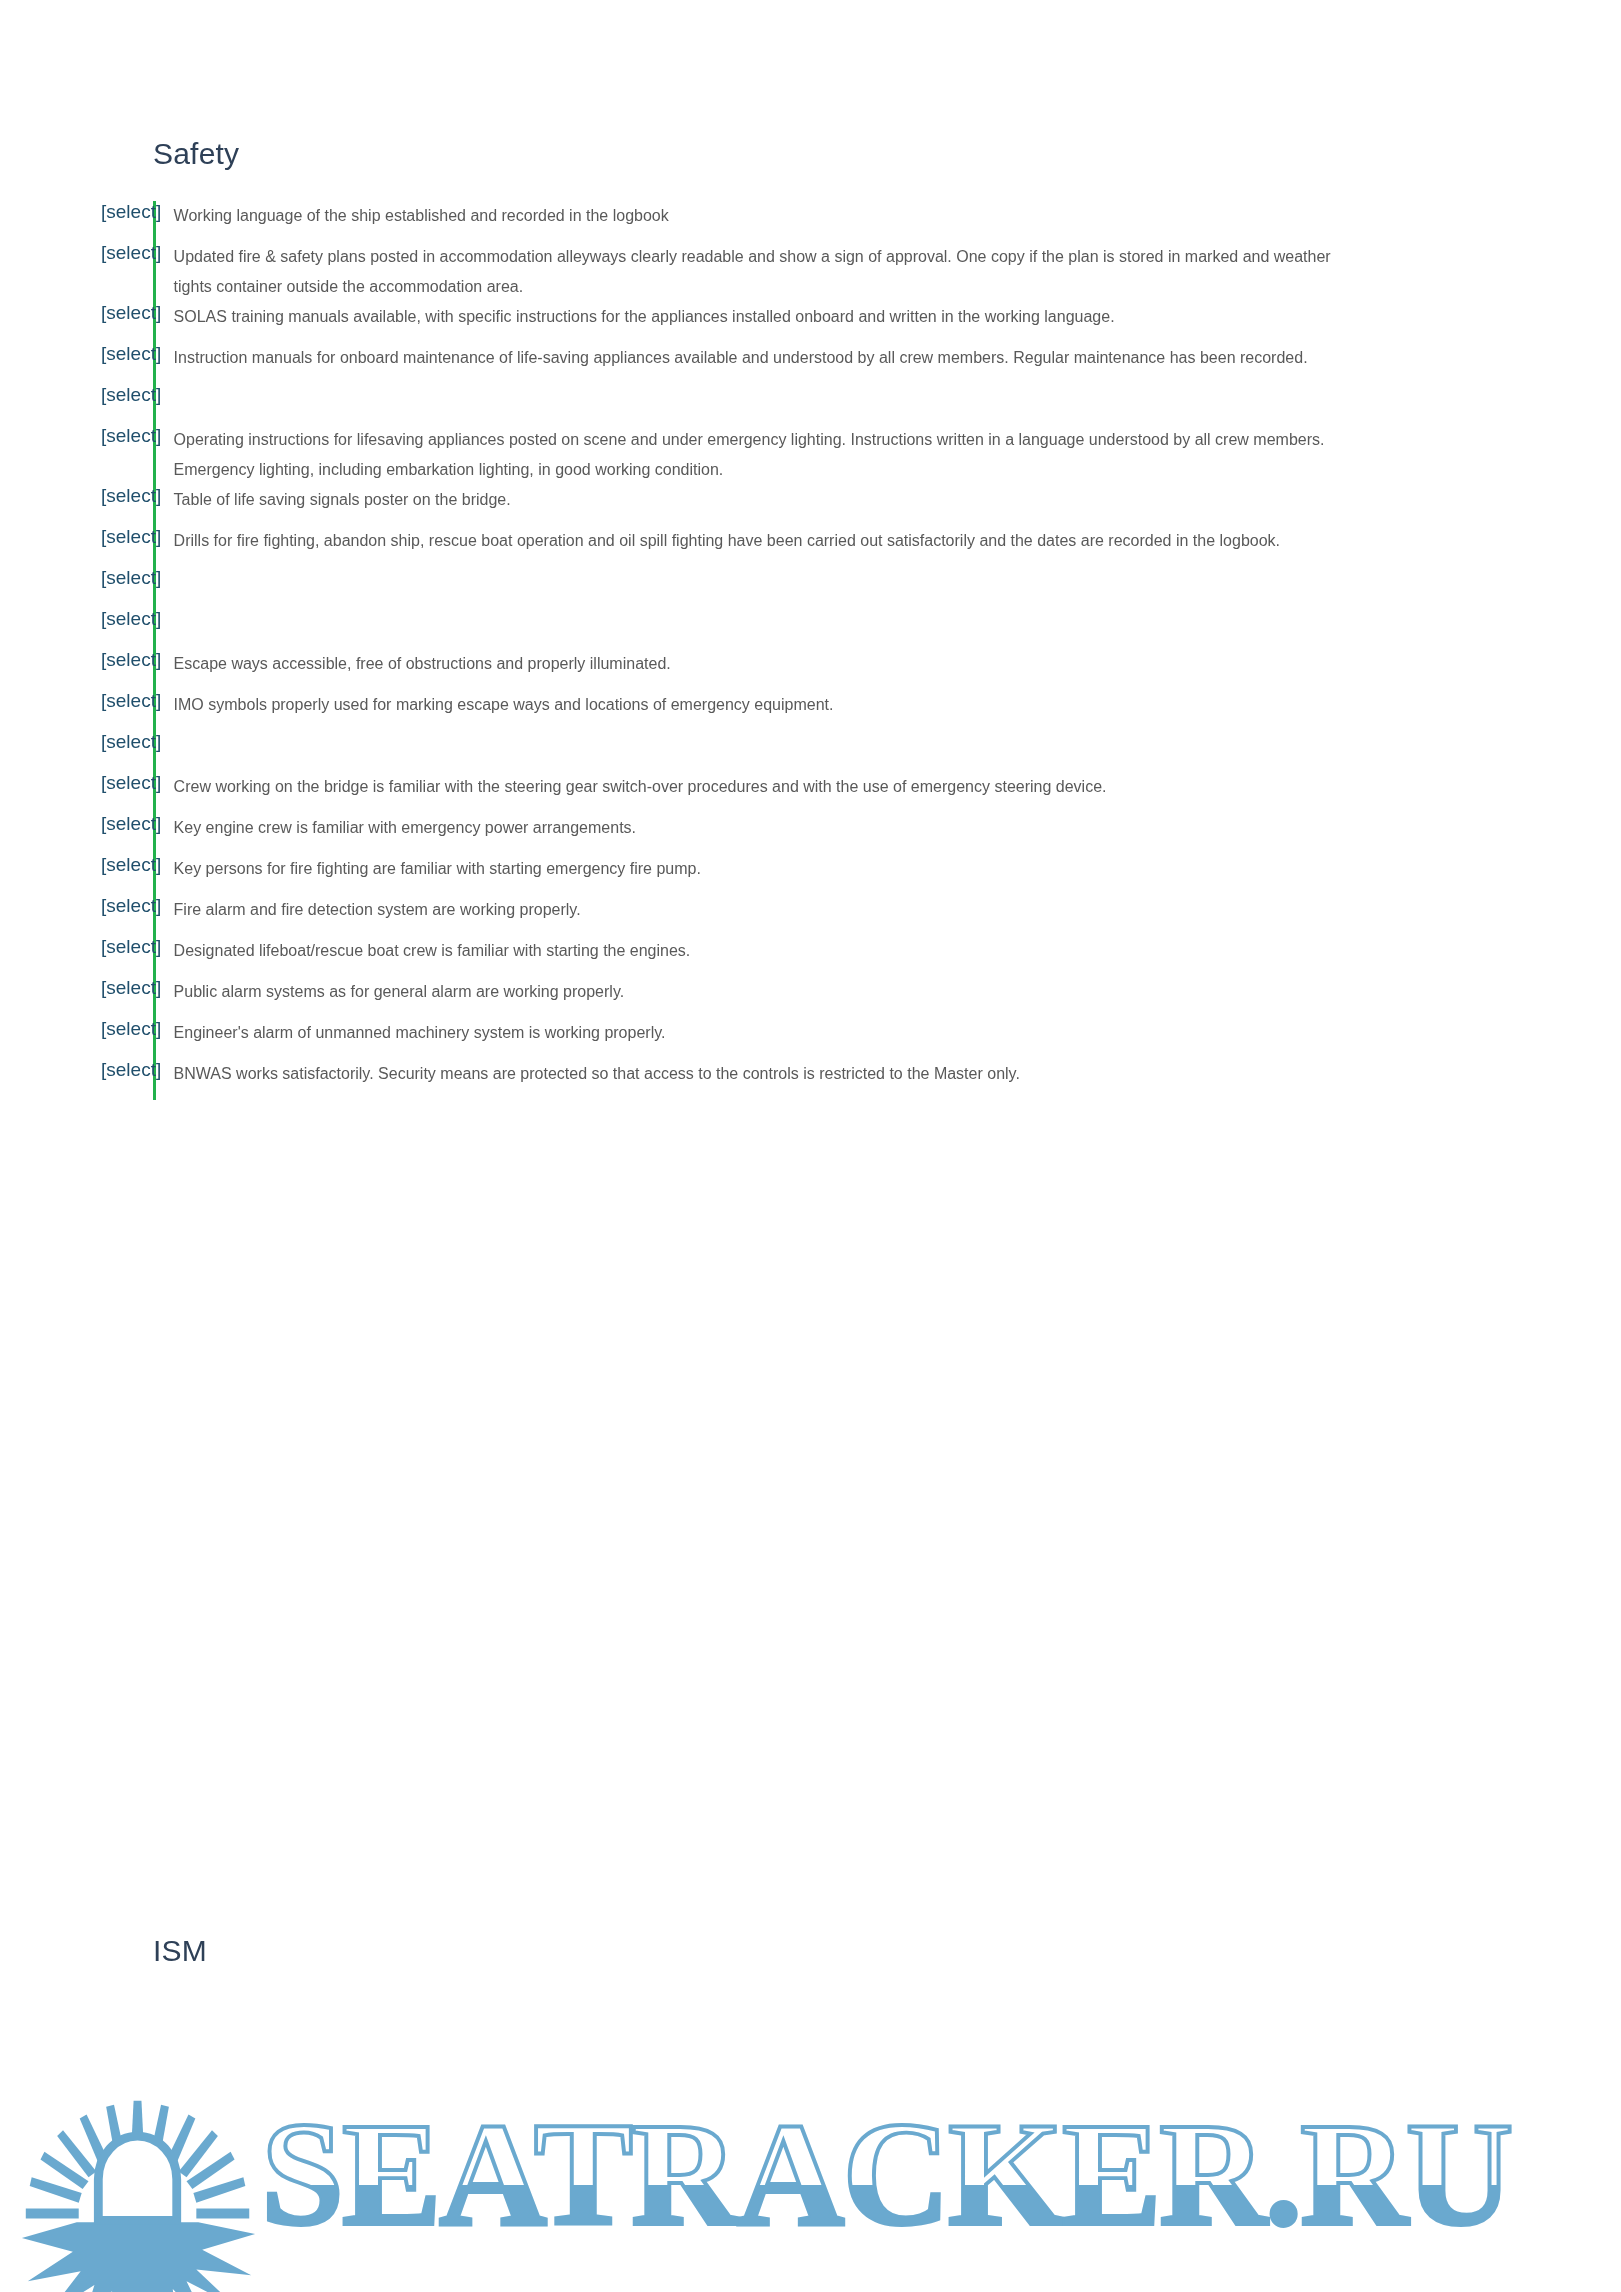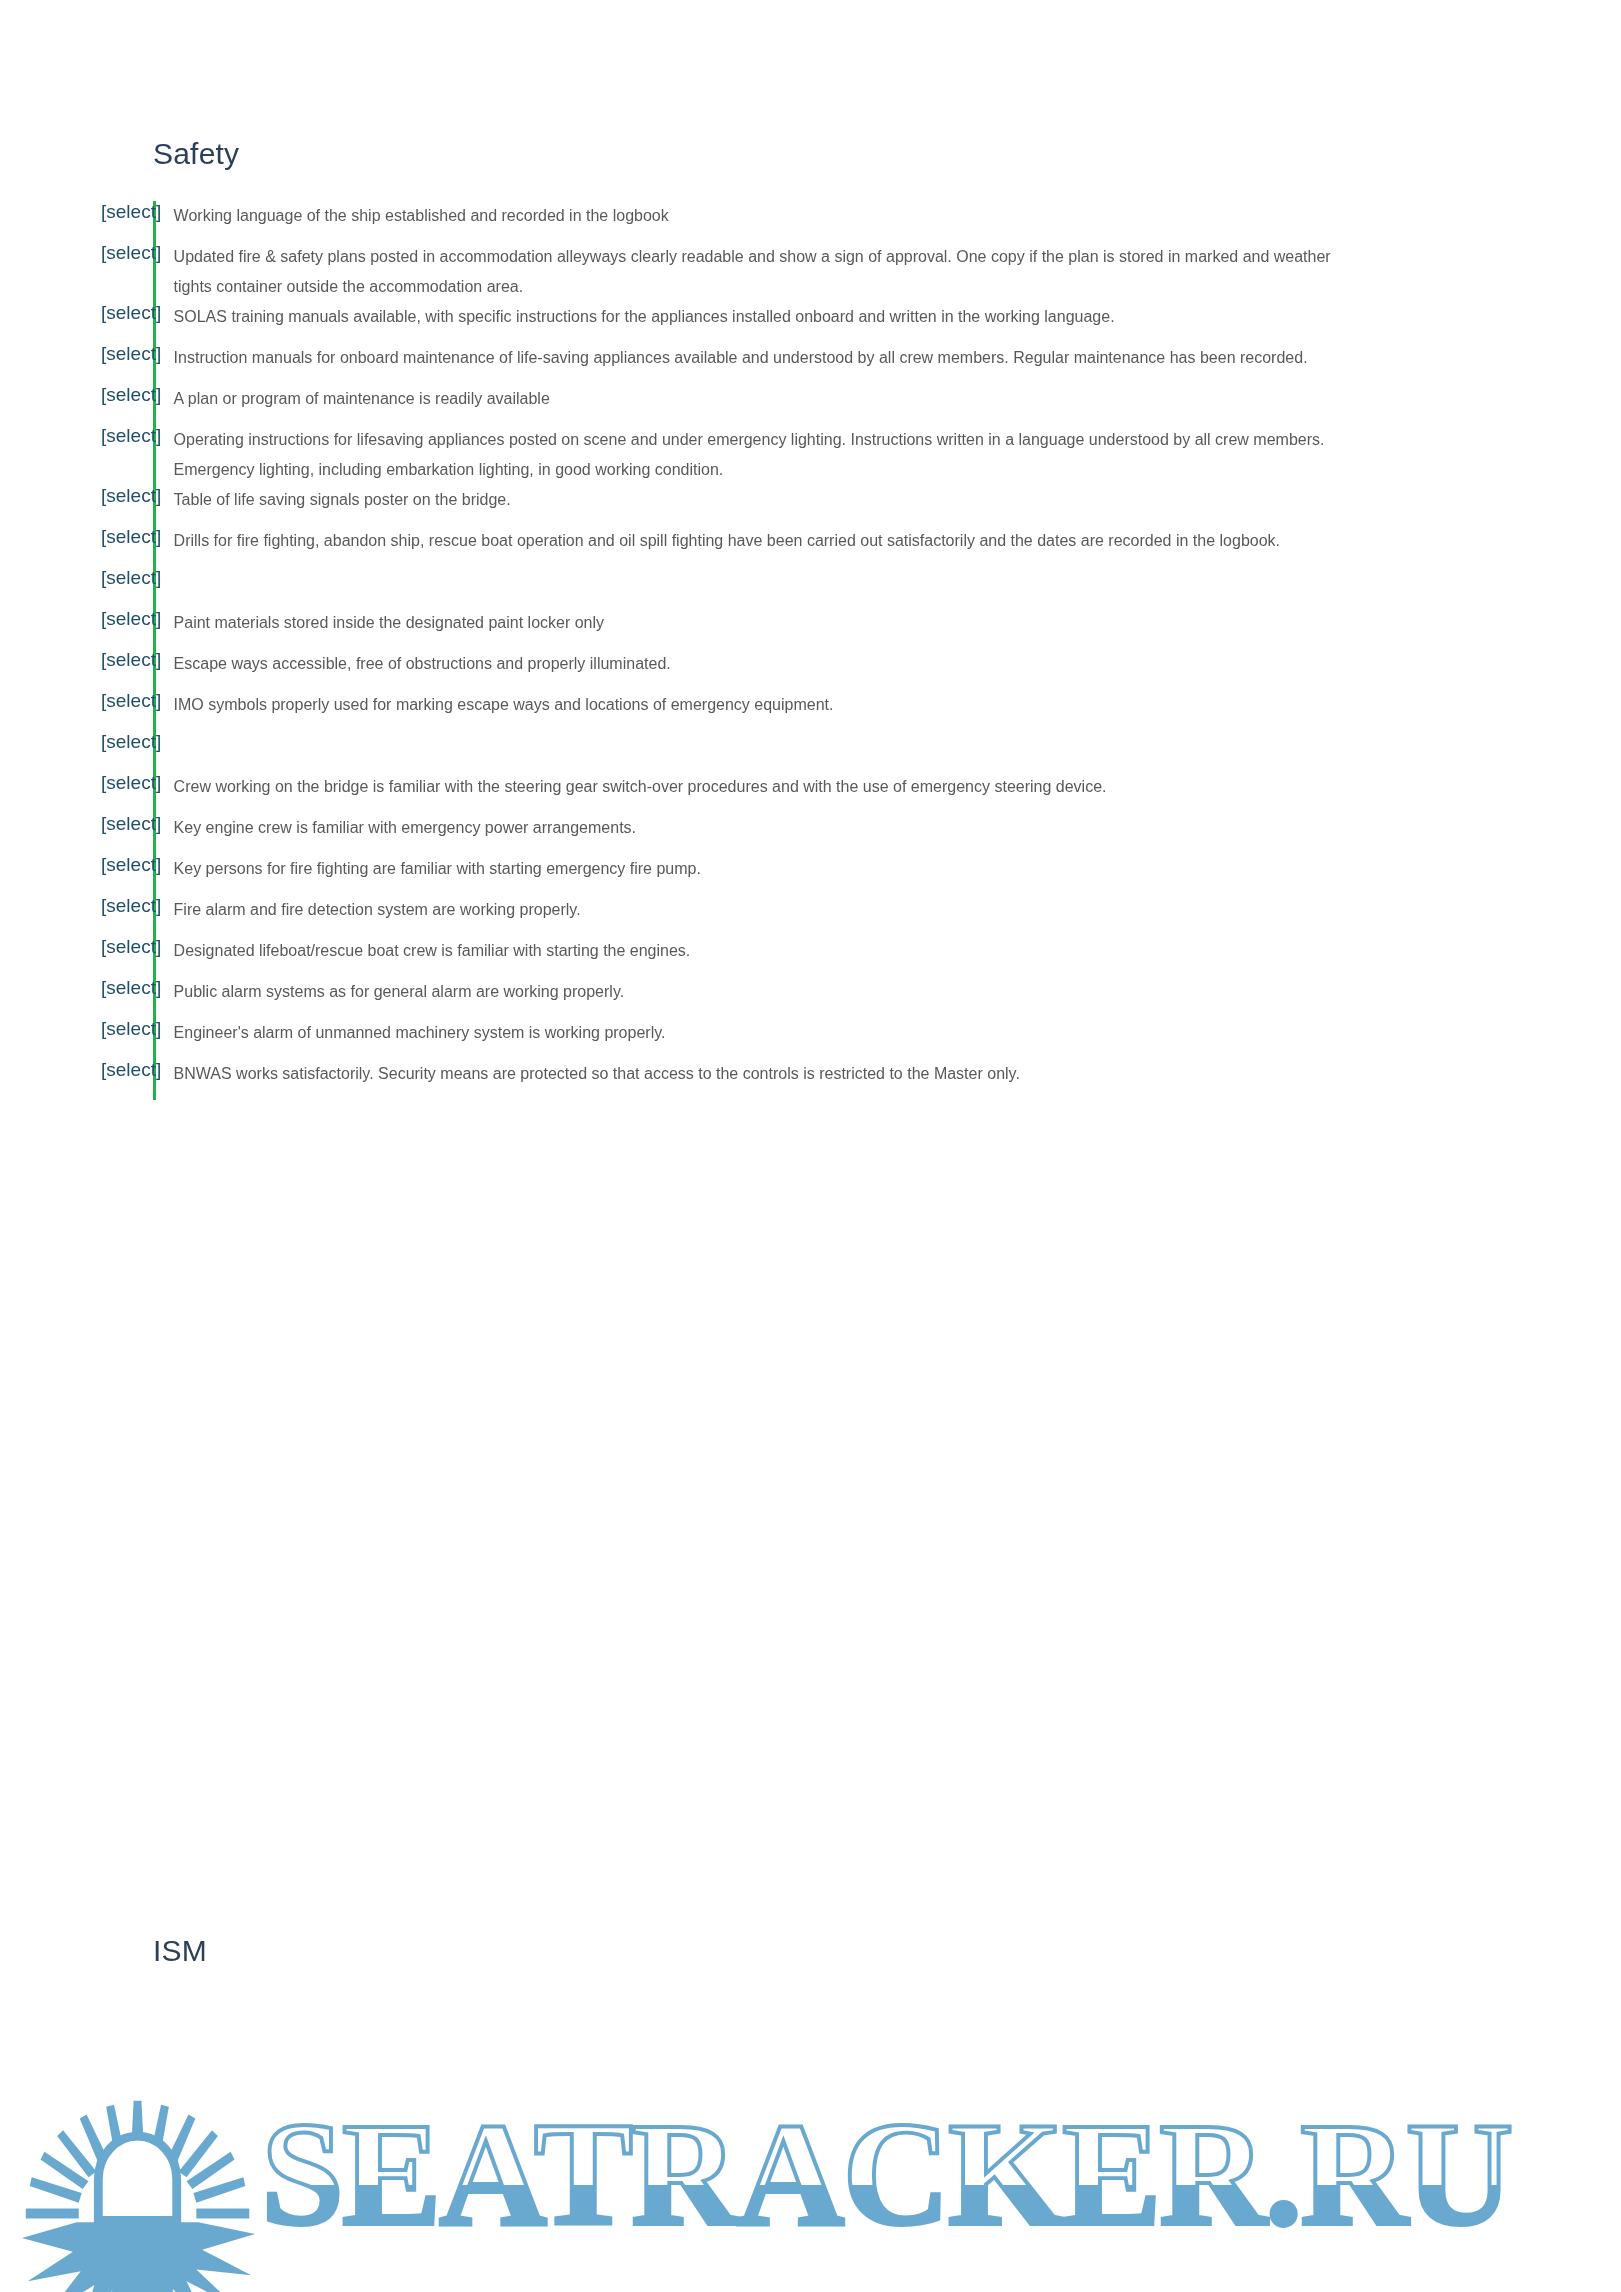--- a/index.html
+++ b/index.html
@@ -139,40 +139,38 @@
       <div class="rowline">
         <div class="select-cell"><a class="select-link">[select]</a></div>
         <div class="text-cell">SOLAS training manuals available, with specific instructions for the appliances installed onboard and written in the working language.</div>
       </div>
       <div class="rowline">
         <div class="select-cell"><a class="select-link">[select]</a></div>
         <div class="text-cell">Instruction manuals for onboard maintenance of life-saving appliances available and understood by all crew members. Regular maintenance has been recorded.</div>
       </div>
       <div class="rowline">
         <div class="select-cell"><a class="select-link">[select]</a></div>
-        <div class="text-cell">A plan or program of maintenance is readily available</div>
       </div>
       <div class="rowline">
         <div class="select-cell"><a class="select-link">[select]</a></div>
         <div class="text-cell">Operating instructions for lifesaving appliances posted on scene and under emergency lighting. Instructions written in a language understood by all crew members. Emergency lighting, including embarkation lighting, in good working condition.</div>
       </div>
       <div class="rowline">
         <div class="select-cell"><a class="select-link">[select]</a></div>
         <div class="text-cell">Table of life saving signals poster on the bridge.</div>
       </div>
       <div class="rowline">
         <div class="select-cell"><a class="select-link">[select]</a></div>
         <div class="text-cell">Drills for fire fighting, abandon ship, rescue boat operation and oil spill fighting have been carried out satisfactorily and the dates are recorded in the logbook.</div>
       </div>
       <div class="rowline">
         <div class="select-cell"><a class="select-link">[select]</a></div>
       </div>
       <div class="rowline">
         <div class="select-cell"><a class="select-link">[select]</a></div>
-        <div class="text-cell">Paint materials stored inside the designated paint locker only</div>
       </div>
       <div class="rowline">
         <div class="select-cell"><a class="select-link">[select]</a></div>
         <div class="text-cell">Escape ways accessible, free of obstructions and properly illuminated.</div>
       </div>
       <div class="rowline">
         <div class="select-cell"><a class="select-link">[select]</a></div>
         <div class="text-cell">IMO symbols properly used for marking escape ways and locations of emergency equipment.</div>
       </div>
       <div class="rowline">

